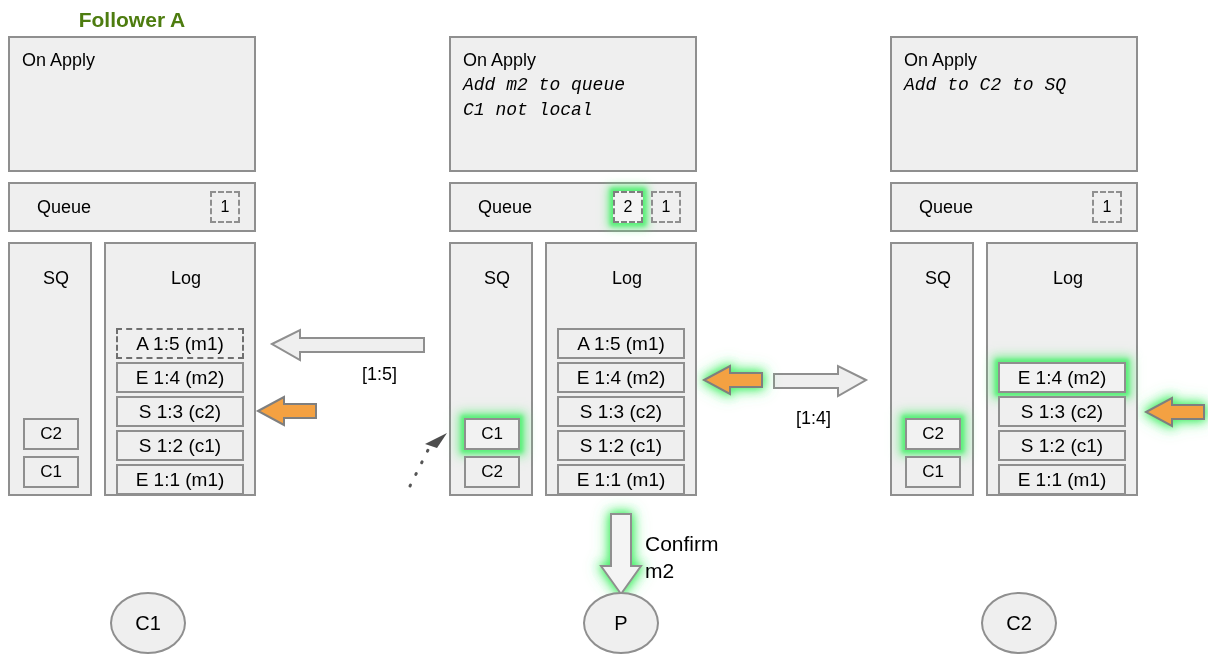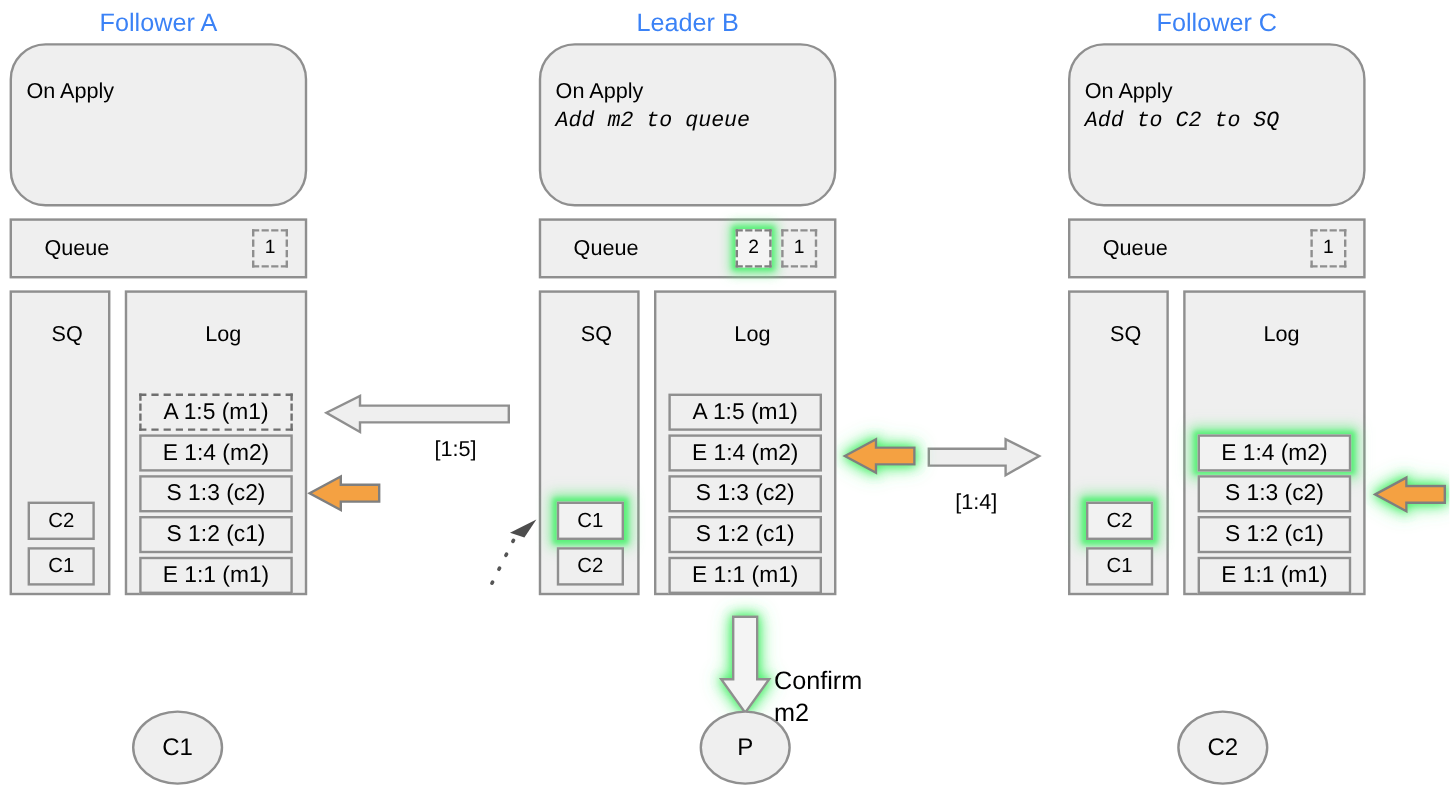--- a/index.html
+++ b/index.html
@@ -15,36 +15,35 @@
     position: relative;
     width: 1208px;
     height: 670px;
     background: #ffffff;
     overflow: hidden;
   }
 
   .node-title {
     position: absolute;
     font-size: 21px;
-    font-weight: normal;
-    color: #3b82f6;
+    font-weight: bold;
+    color: #4d7c0f;
     text-align: center;
     white-space: nowrap;
   }
 
   .panel {
     position: absolute;
     background: #efefef;
     border: 2px solid #8f8f8f;
     box-sizing: border-box;
   }
 
   .onapply {
-    padding: 26px 12px 0 12px;
-    border-radius: 30px;
+    padding: 10px 12px 0 12px;
   }
   .onapply .line {
     font-size: 18px;
     line-height: 25px;
     color: #000;
     white-space: nowrap;
   }
   .onapply .line.ital {
     font-style: italic;
     font-family: Liberation Mono, monospace;
@@ -131,21 +130,20 @@
     position: absolute;
     font-size: 18px;
     white-space: nowrap;
     text-align: right;
   }
   .confirm-label {
     position: absolute;
     font-size: 21px;
     line-height: 27px;
     white-space: nowrap;
-    margin-top: 24px;
   }
 
   .svg-layer {
     position: absolute;
     left: 0;
     top: 0;
     width: 1208px;
     height: 670px;
     pointer-events: none;
   }
@@ -187,22 +185,20 @@
       <path d="M 410,486 L 430,446" stroke="#555555" stroke-width="3" stroke-linecap="round" stroke-dasharray="1 12" fill="none"></path>
       <polygon points="447,433 425,444 437,448" fill="#4d4d4d"></polygon>
     </g>
 
     <g filter="url(#greenglow)">
       <polygon points="621,594 601,566 611,566 611,514 631,514 631,566 641,566" fill="#f4f4f4" stroke="#8f8f8f" stroke-width="2" stroke-linejoin="miter"></polygon>
     </g>
   </svg>
 
   <div class="node-title" style="left:8px; top:8px; width:248px;">Follower A</div>
-  <div class="node-title" style="left:449px; top:8px; width:248px;">Leader B</div>
-  <div class="node-title" style="left:890px; top:8px; width:248px;">Follower C</div>
 
   <div class="panel onapply" style="left:8px; top:36px; width:248px; height:136px;">
     <div class="line">On Apply</div>
   </div>
 
   <div class="panel queue" style="left:8px; top:182px; width:248px; height:50px;">
     <div class="queue-label">Queue</div>
     <div class="qchip" style="right:14px;">1</div>
   </div>
 
@@ -219,20 +215,21 @@
     <div class="cell" style="left:10px; top:152px; width:128px; height:31px;">S 1:3 (c2)</div>
     <div class="cell" style="left:10px; top:186px; width:128px; height:31px;">S 1:2 (c1)</div>
     <div class="cell" style="left:10px; top:220px; width:128px; height:31px;">E 1:1 (m1)</div>
   </div>
 
   <div class="circle" style="left:110px; top:592px; width:76px; height:62px;">C1</div>
 
   <div class="panel onapply" style="left:449px; top:36px; width:248px; height:136px;">
     <div class="line">On Apply</div>
     <div class="line ital">Add m2 to queue</div>
+    <div class="line ital">C1 not local</div>
   </div>
 
   <div class="panel queue" style="left:449px; top:182px; width:248px; height:50px;">
     <div class="queue-label">Queue</div>
     <div class="qchip glow" style="right:52px;">2</div>
     <div class="qchip" style="right:14px;">1</div>
   </div>
 
   <div class="panel" style="left:449px; top:242px; width:84px; height:254px;">
     <div class="col-title">SQ</div>

